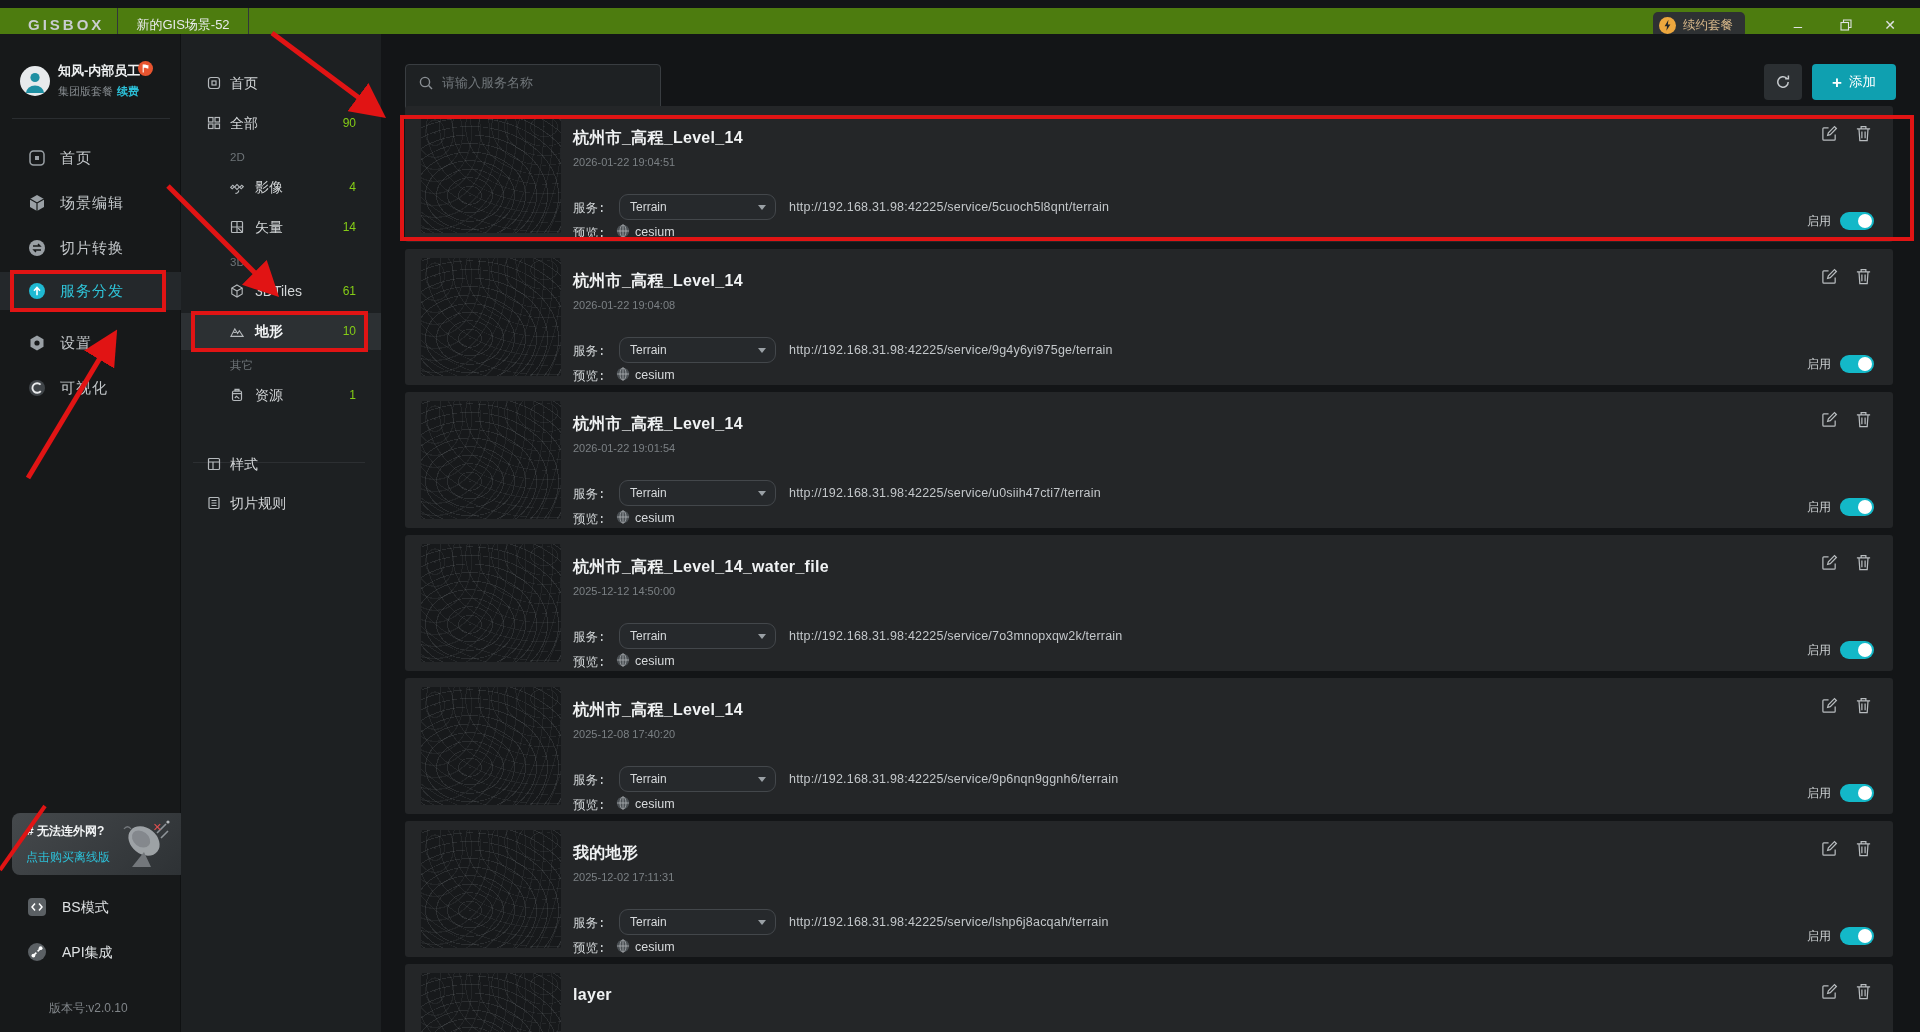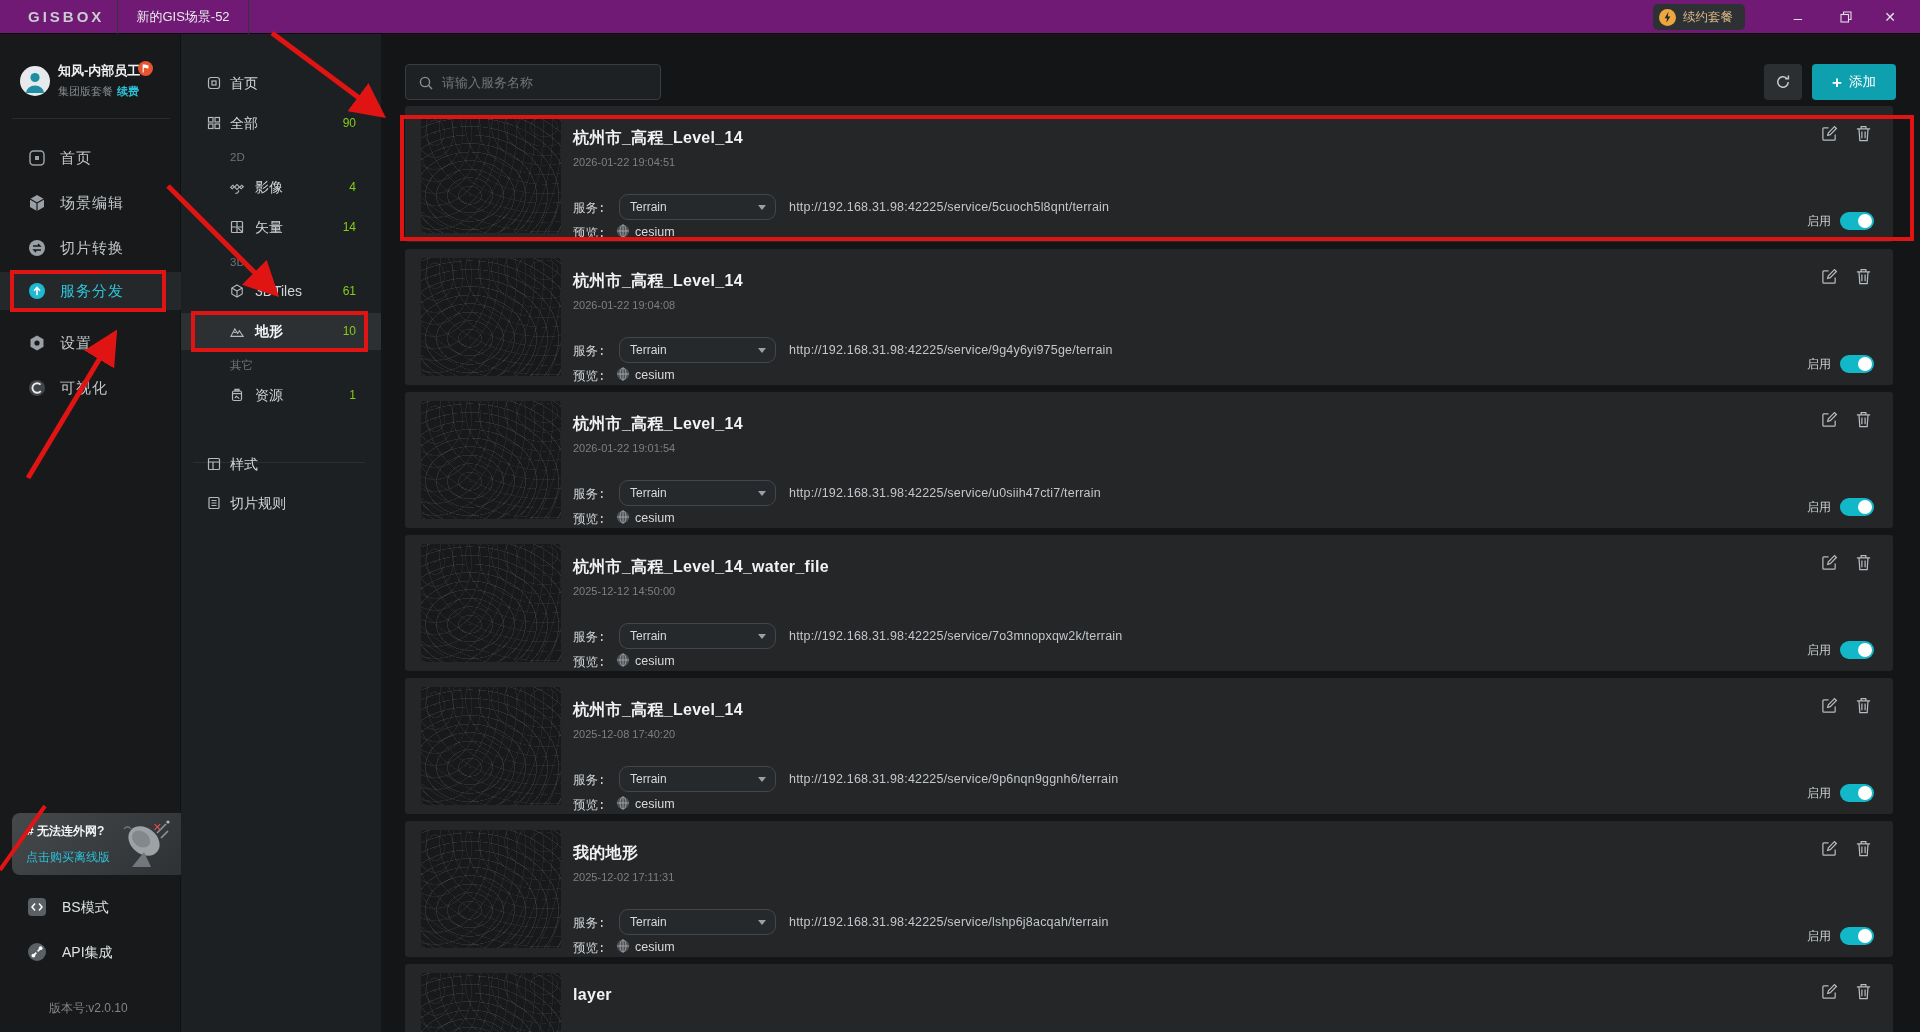--- a/index.html
+++ b/index.html
@@ -1,21 +1,21 @@
 <!DOCTYPE html>
 <html><head>
 <meta charset="utf-8">
 <style>
   * { margin:0; padding:0; box-sizing:border-box; }
   html,body { background:#000; }
   body { font-family:"Liberation Sans","DejaVu Sans",sans-serif; }
   #app { position:relative; width:1920px; height:1032px; background:#131517; overflow:hidden; }
 
   
-  .titlebar { position:absolute; left:0; top:0; width:1920px; height:34px; background:#701a75; border-bottom:1px solid #0c0d0e; }
+  .titlebar { position:absolute; left:0; top:8px; width:1920px; height:34px; background:#4d7c0f; border-bottom:1px solid #0c0d0e; }
   .logo { position:absolute; left:28px; top:0; height:34px; line-height:34px; font-size:15px; font-weight:bold; letter-spacing:3px; color:#c9cdd0; }
   .tabzone { position:absolute; left:117px; top:0; width:132px; height:34px; border-left:1px solid #32363a; border-right:1px solid #32363a; text-align:center; }
   .tabzone span { line-height:34px; font-size:13px; color:#e8eaec; }
   .renew-chip { position:absolute; right:175px; top:4px; height:26px; background:#2e3133; border-radius:5px; display:flex; align-items:center; padding:0 12px 0 6px; cursor:pointer; }
   .renew-chip svg { width:17px; height:17px; margin-right:7px; }
   .renew-chip span { font-size:12.5px; color:#d9b98b; }
   .winbtn { position:absolute; top:0; width:44px; height:34px; display:flex; align-items:center; justify-content:center; color:#dfe2e4; }
   .winbtn.min { right:100px; font-size:15px; }
   .winbtn.res { right:52px; }
   .winbtn.cls { right:8px; font-size:14px; }
@@ -54,21 +54,21 @@
   .cat-row .ccnt { position:absolute; right:25px; top:0; line-height:34px; font-size:12px; color:#84cc16; }
   .cat-row.lvl1 .cico { left:26px; } .cat-row.lvl1 .clab { left:49px; }
   .cat-row.lvl2 .cico { left:49px; } .cat-row.lvl2 .clab { left:74px; }
   .cat-section { position:absolute; left:49px; width:150px; height:24px; line-height:24px; font-size:11.5px; color:#6e7478; }
   .cat-row.active { background:#2c3033; }
   .cat-row.active .clab { color:#f2f4f5; font-weight:bold; }
   .cat-divider { position:absolute; left:12px; top:428px; width:172px; height:1px; background:#2c2f32; }
 
   
   .main { position:absolute; left:381px; top:34px; width:1539px; height:998px; background:#131517; }
-  .searchbox { position:absolute; left:24px; top:30px; width:256px; height:36px; background:#1e2123; border:1px solid #393d41; border-radius:4px; }
+  .searchbox { position:absolute; left:24px; top:30px; width:256px; height:51px; background:#1e2123; border:1px solid #393d41; border-radius:4px; }
   .searchbox svg { position:absolute; left:12px; top:10px; width:16px; height:16px; color:#8a8f94; }
   .searchbox input { position:absolute; left:36px; top:0; width:212px; height:34px; background:transparent; border:none; outline:none; color:#cfd3d5; font-size:13px; font-family:inherit; }
   .searchbox input::placeholder { color:#70767a; }
   .btn-refresh { position:absolute; left:1383px; top:30px; width:38px; height:36px; background:#2b2f32; border-radius:4px; display:flex; align-items:center; justify-content:center; color:#c6cacd; cursor:pointer; }
   .btn-refresh svg { width:16px; height:16px; }
   .btn-add { position:absolute; left:1431px; top:30px; width:84px; height:36px; background:#0fa0b0; border-radius:4px; color:#fff; font-size:13.5px; display:flex; align-items:center; justify-content:center; gap:7px; cursor:pointer; }
   .btn-add .plus { font-size:17px; font-weight:bold; line-height:1; }
 
   
   .card { position:absolute; left:24px; width:1488px; height:136px; background:#242628; border-radius:3px; }

